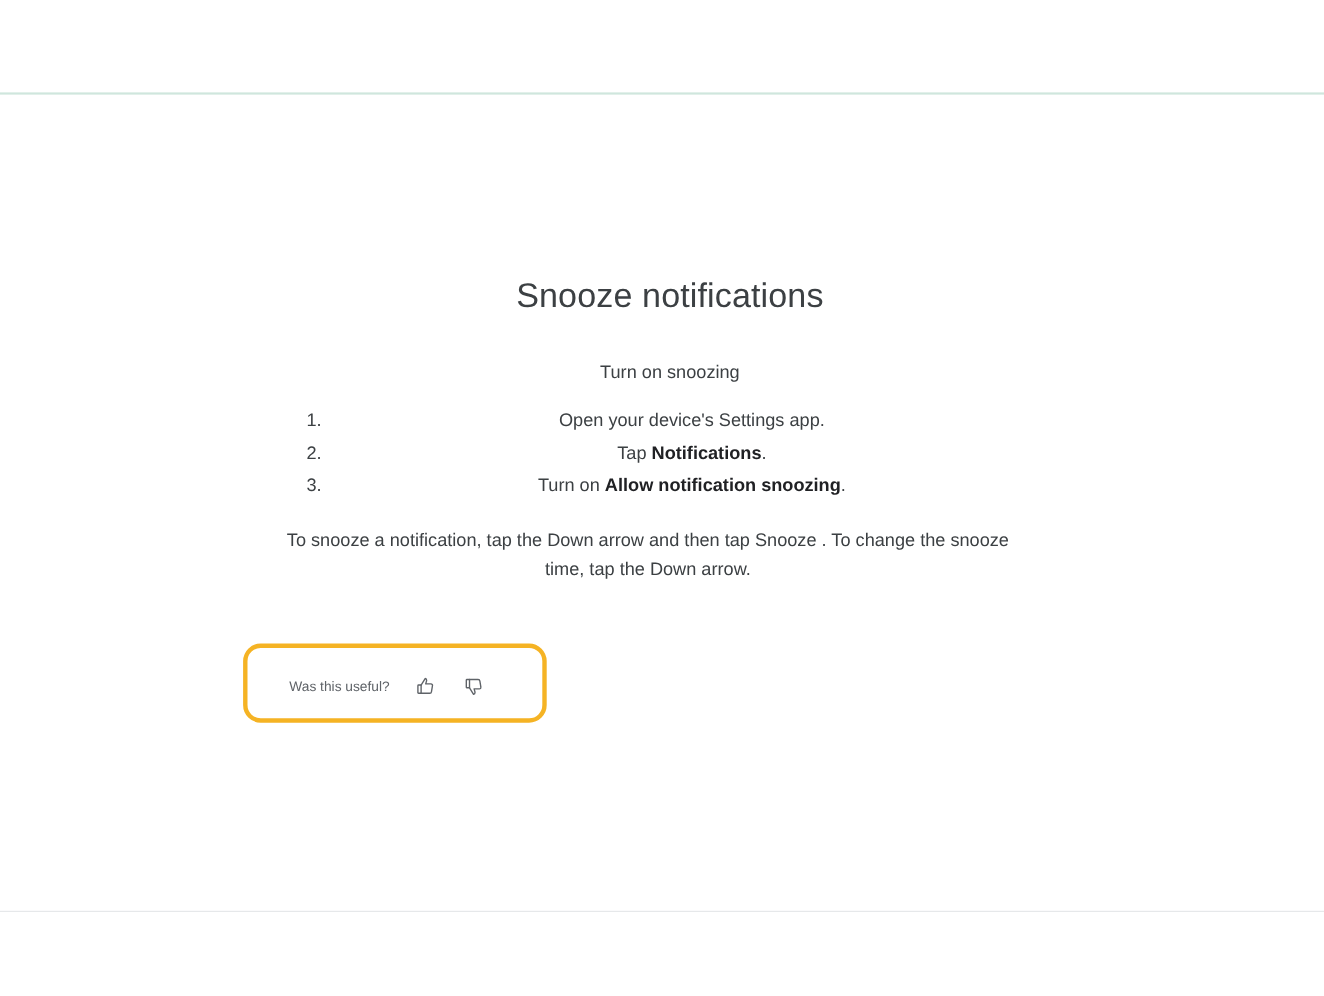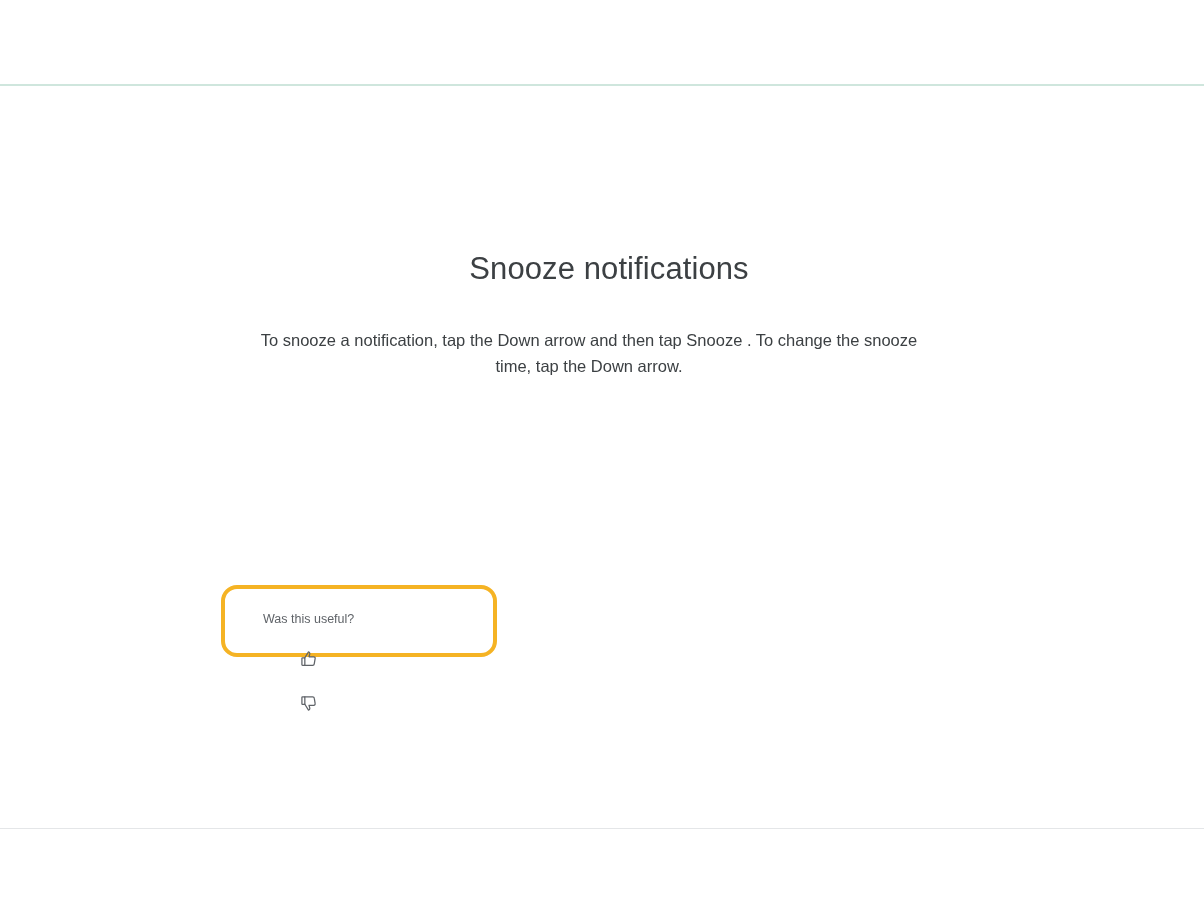--- a/index.html
+++ b/index.html
@@ -90,21 +90,20 @@
     border-radius: 16px;
     box-sizing: border-box;
   }
   .feedback-row {
     position: absolute;
     left: 38px;
     top: 24px;
     display: flex;
     align-items: center;
     gap: 22px;
-    flex-direction: column;
   }
   .feedback-label {
     font-size: 12.5px;
     color: #5f6368;
     line-height: 1;
   }
   .icon-btn {
     width: 22px;
     height: 22px;
     display: inline-flex;
@@ -127,21 +126,27 @@
 </head>
 <body>
 
 <div class="top-band"></div>
 <div class="top-rule"></div>
 
 <div class="content">
 
   <h1 class="page-title">Snooze notifications</h1>
 
+  <p class="lead">Turn on snoozing</p>
 
+  <ol class="steps">
+    <li><span>Open your device's Settings app.</span><b></b><span></span></li>
+    <li><span>Tap </span><b>Notifications</b><span>.</span></li>
+    <li><span>Turn on </span><b>Allow notification snoozing</b><span>.</span></li>
+  </ol>
 
 
   <p class="body-text">To snooze a notification, tap the Down arrow and then tap Snooze . To change the snooze time, tap the Down arrow.</p>
 
   <div class="feedback-wrap">
     <div class="feedback-row">
       <span class="feedback-label">Was this useful?</span>
       <span class="icon-btn">
         <svg width="20" height="20" viewBox="0 0 24 24" fill="none" stroke="#5f6368" stroke-width="1.5" stroke-linejoin="round" stroke-linecap="round">
           <path d="M7 10.5v9H4.2a.7.7 0 0 1-.7-.7v-7.6a.7.7 0 0 1 .7-.7H7z"></path>

